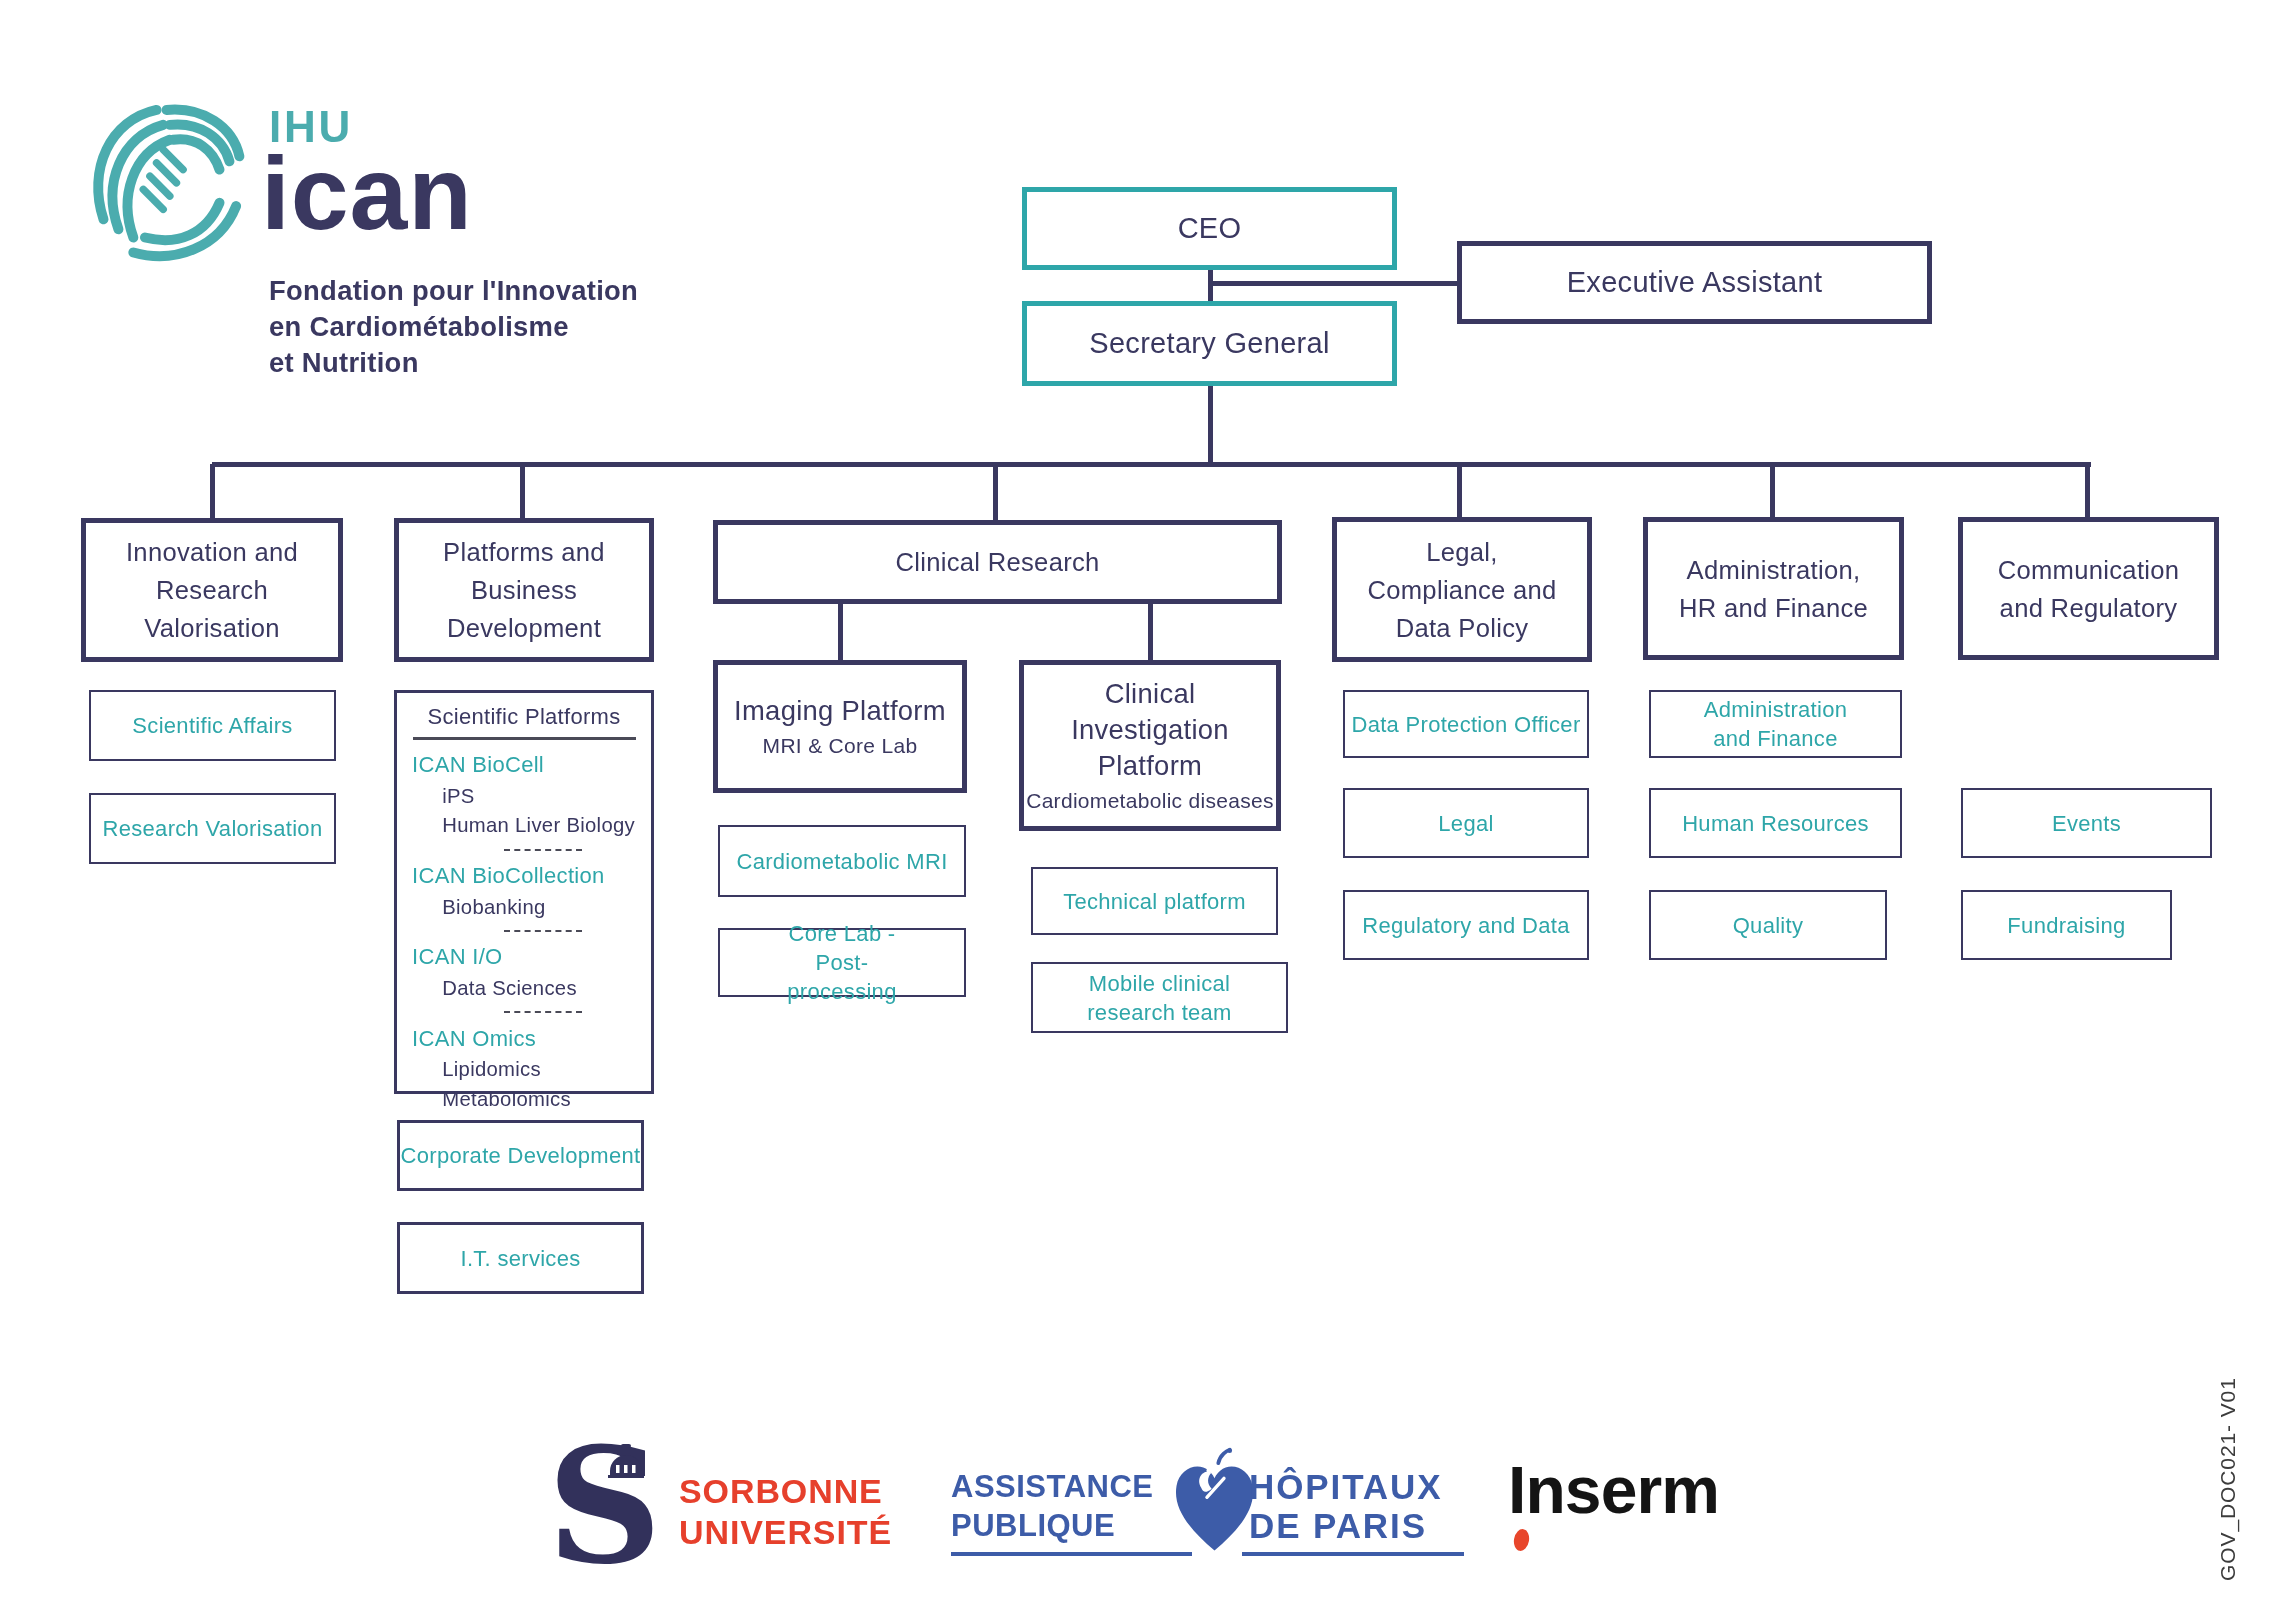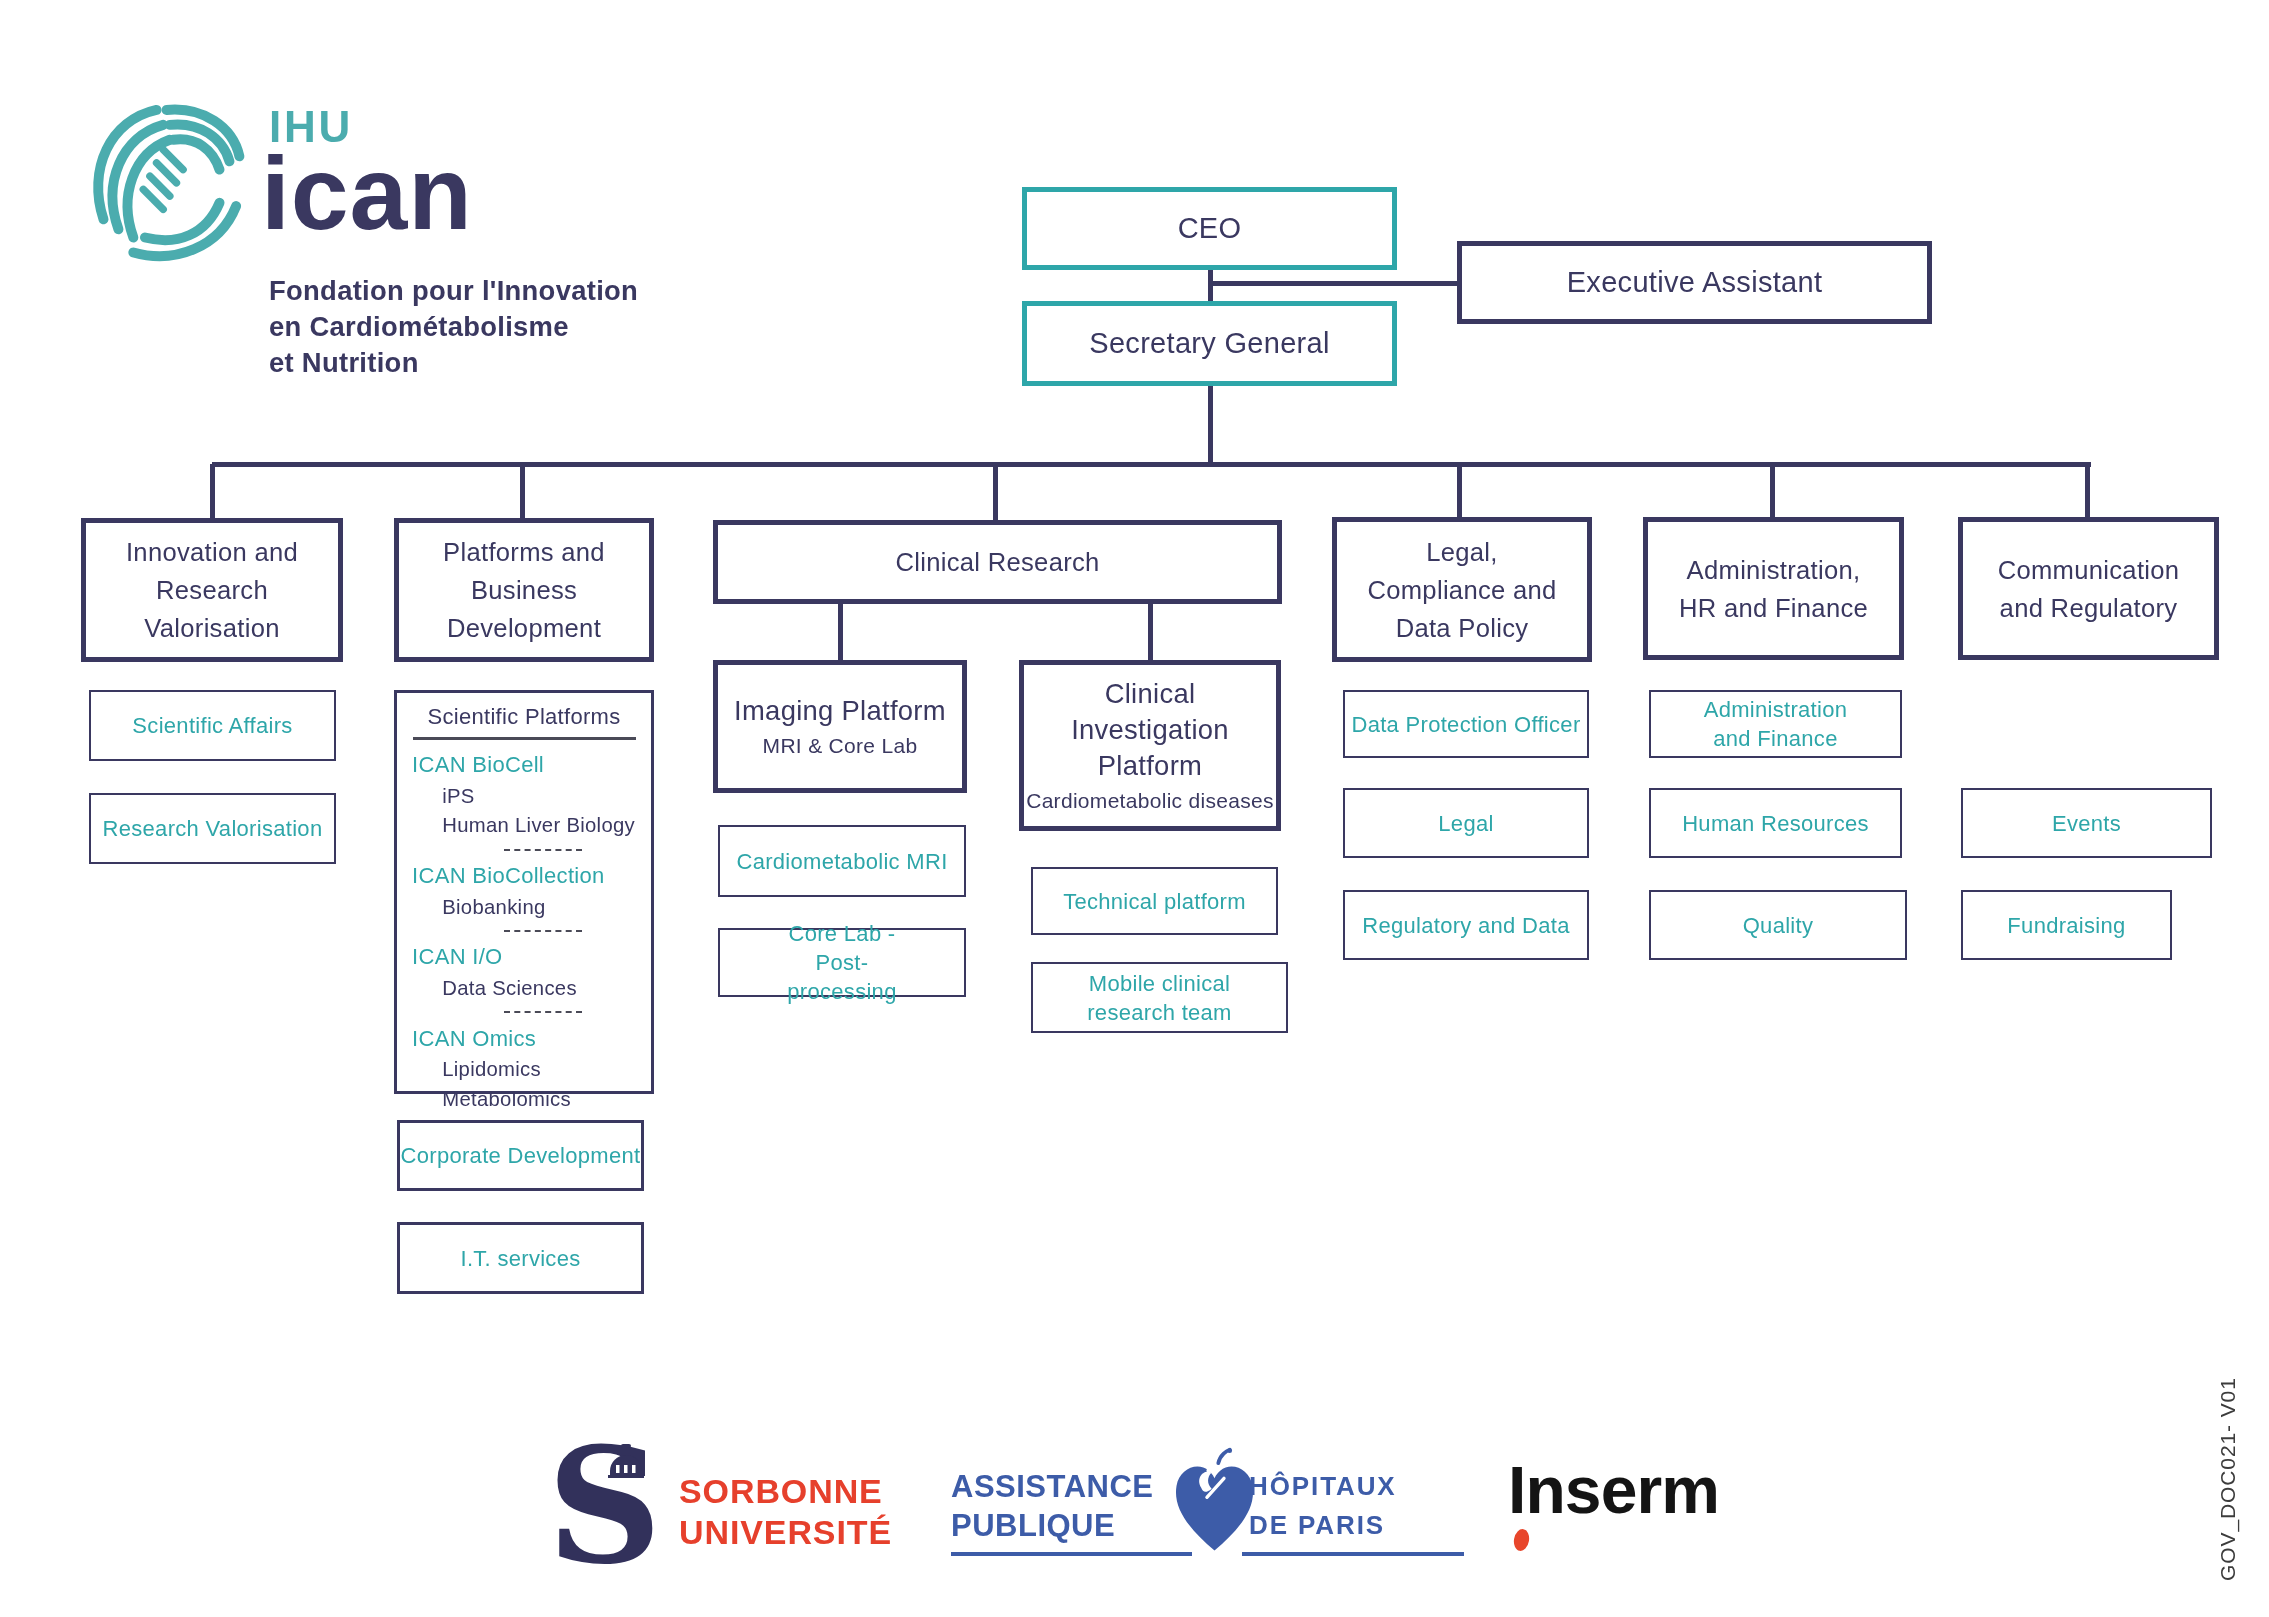--- a/index.html
+++ b/index.html
@@ -42,21 +42,21 @@
 
   
   .sorbonne{position:absolute;left:547px;top:1435px;width:426px;height:180px;}
   .sorbonne-s{position:absolute;left:0;top:-7.6px;font-family:"DejaVu Serif","Liberation Serif",serif;
               font-size:159px;font-weight:700;color:#32315B;line-height:159px;}
   .sorbonne-dome{position:absolute;left:59px;top:5.7px;}
   .sorbonne-text{position:absolute;left:132px;top:36px;color:#E6402C;font-size:34px;font-weight:700;
                  line-height:41px;letter-spacing:0.9px;}
   .aphp{position:absolute;left:951px;top:1450px;width:520px;height:132px;color:#3D5CA8;}
   .aphp-left{position:absolute;left:0;top:17px;font-size:31px;font-weight:700;line-height:39px;letter-spacing:0.5px;}
-  .aphp-right{position:absolute;left:298px;top:17px;font-size:26px;font-weight:700;line-height:39px;letter-spacing:1.9px;}
+  .aphp-right{position:absolute;left:298px;top:17px;font-size:35px;font-weight:700;line-height:39px;letter-spacing:1.9px;}
   .aphp-line-l{position:absolute;left:0;top:102px;width:241px;height:3.8px;background:#3D5CA8;}
   .aphp-line-r{position:absolute;left:291px;top:102px;width:222px;height:3.8px;background:#3D5CA8;}
   .aphp-heart{position:absolute;left:216px;top:-5.7px;}
   .inserm{position:absolute;left:1508px;top:1457px;}
   .inserm-text{font-size:66px;font-weight:800;color:#141414;letter-spacing:-0.9px;line-height:66px;}
   .inserm-dot{position:absolute;left:5.7px;top:72px;width:15px;height:22px;border-radius:50%;
               background:#E8462B;transform:rotate(10deg);}
 
   .doc-ref{position:absolute;left:2216px;top:1363px;height:218px;color:#3C3C3C;font-size:21px;
            letter-spacing:0.9px;writing-mode:vertical-rl;transform:rotate(180deg);}
@@ -191,21 +191,21 @@
   <div class="box b-thin sub nowrap" style="left:1343px;top:890px;width:246px;height:70px;">
     <span>Regulatory and Data</span>
   </div>
 
   <div class="box b-thin sub pad40" style="left:1649px;top:690px;width:253px;height:68px;">
     <span>Administration and Finance</span>
   </div>
   <div class="box b-thin sub nowrap" style="left:1649px;top:788px;width:253px;height:70px;">
     <span>Human Resources</span>
   </div>
-  <div class="box b-thin sub nowrap" style="left:1649px;top:890px;width:258px;height:70px;">
+  <div class="box b-thin sub nowrap" style="left:1649px;top:890px;width:238px;height:70px;">
     <span>Quality</span>
   </div>
 
   <div class="box b-thin sub nowrap" style="left:1961px;top:788px;width:251px;height:70px;">
     <span>Events</span>
   </div>
   <div class="box b-thin sub nowrap" style="left:1961px;top:890px;width:211px;height:70px;">
     <span>Fundraising</span>
   </div>
 

